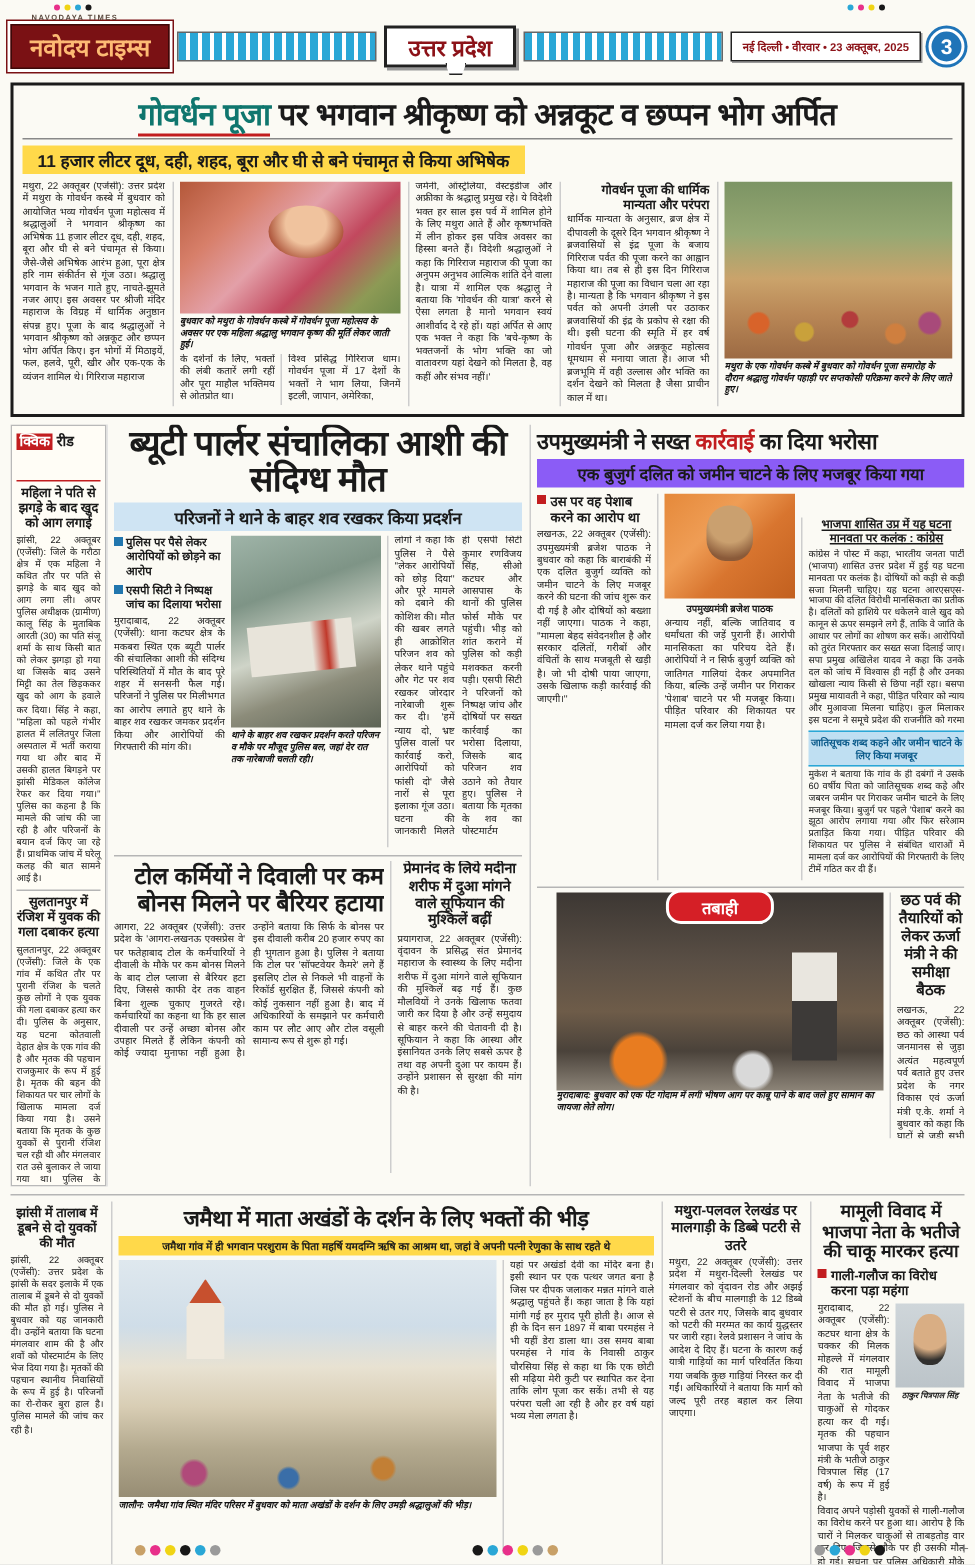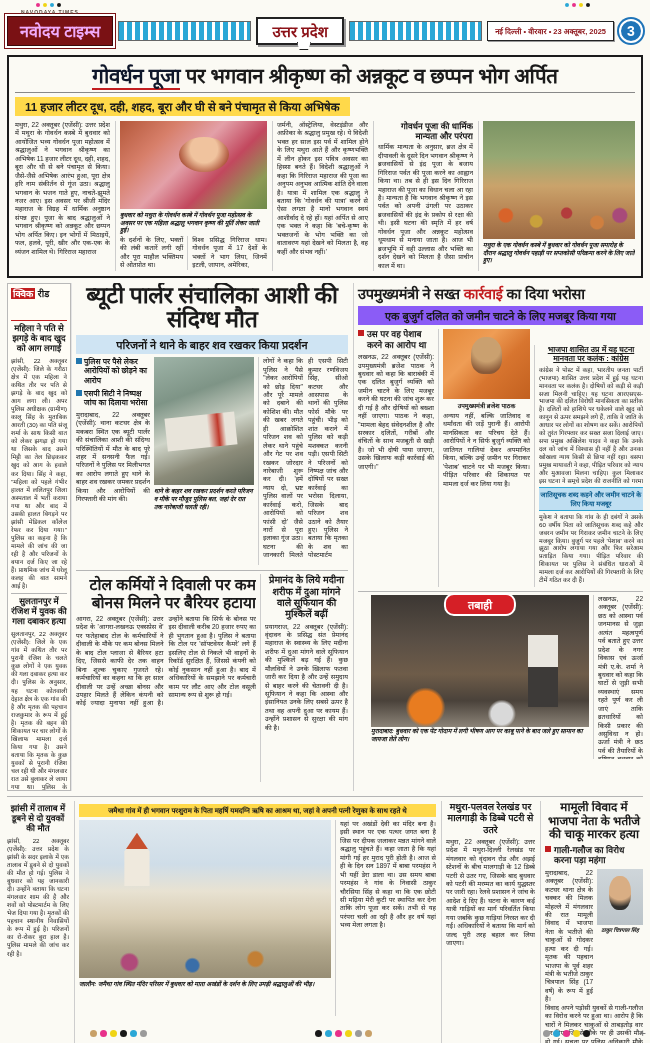--- a/index.html
+++ b/index.html
@@ -13,38 +13,38 @@
   .d-c{background:#2aa7d6}.d-m{background:#e8308a}.d-y{background:#f0d414}.d-k{background:#181818}.d-g{background:#9a9a9a}.d-t{background:#c8a067}
   .dots-tl{position:absolute;top:3px;left:36px;}
   .dots-tr{position:absolute;top:3px;right:60px;}
   .dots-b{position:absolute;bottom:6px;}
   .plus-mark{position:absolute;bottom:4px;right:4px;color:#777;font-size:11px;}
 
   
   .masthead{display:flex;align-items:center;gap:5px;height:34px;margin-top:8px;}
   .logo-wrap{position:relative;}
   .logo-small{position:absolute;top:-7px;left:14px;font-size:5px;letter-spacing:1px;color:#5b4a3f;font-weight:bold;}
-  .logo-box{background:#7a1114;color:#f0abfc;font-weight:bold;font-size:16px;padding:3px 12px;border:1px solid #3d0808;box-shadow:0 0 0 2px #fff,0 0 0 3px #7a1114;white-space:nowrap;}
+  .logo-box{background:#7a1114;color:#fdba74;font-weight:bold;font-size:16px;padding:3px 12px;border:1px solid #3d0808;box-shadow:0 0 0 2px #fff,0 0 0 3px #7a1114;white-space:nowrap;}
   .stripes{flex:1;height:20px;background:repeating-linear-gradient(90deg,#2aa7d6 0 5px,#ffffff 5px 8px);border:1px solid #666;}
   .section-box{border:2px solid #222;background:#fff;color:#8c1218;font-weight:bold;font-size:15px;padding:2px 14px;position:relative;white-space:nowrap;box-shadow:2px 2px 0 #999;}
   .section-box::after{content:"";position:absolute;left:46%;bottom:-7px;width:12px;height:7px;background:#fff;border:1px solid #222;border-top:none;clip-path:polygon(0 0,100% 0,80% 100%,20% 100%);}
   .edition-box{border:1.5px solid #222;background:#fff;color:#8c1218;font-weight:bold;font-size:7.5px;padding:4px 7px;white-space:nowrap;box-shadow:1px 1px 0 #999;}
   .page-circle{width:24px;height:24px;border-radius:50%;background:#1f74b8;color:#fff;font-weight:bold;font-size:14px;display:flex;align-items:center;justify-content:center;border:2px solid #fff;box-shadow:0 0 0 2px #1f74b8;flex:0 0 auto;}
 
   
   .bt{font-size:6.5px;line-height:1.3;text-align:justify;color:#222;}
   .cap{font-size:6.1px;font-weight:bold;font-style:italic;line-height:1.25;color:#111;}
   .photo{position:relative;width:100%;}
   .hrule{border-top:1px solid #b5b5b5;margin:3px 0;}
   .vl{border-left:1px solid #cdcdcd;padding-left:4px;}
 
   
   .lead{border:2px solid #1b1b1b;margin-top:7px;padding:4px 6px 5px 6px;}
   .lead-h{font-size:20.5px;font-weight:bold;text-align:center;white-space:nowrap;letter-spacing:-0.3px;padding-bottom:3px;border-bottom:1px solid #888;margin-bottom:4px;}
-  .lead-h .accent{color:#0f172a;border-bottom:2.5px solid #c21d1f;padding-bottom:1px;}
+  .lead-h .accent{color:#0f766e;border-bottom:2.5px solid #c21d1f;padding-bottom:1px;}
   .lead-sub{background:#ffd94a;font-weight:bold;font-size:11.5px;padding:2px 10px;width:fit-content;margin:2px 0 5px 0;}
   .lead-row{display:flex;gap:5px;height:150px;overflow:hidden;}
   .lead-c1{width:95px;overflow:hidden;}
   .lead-c2{width:152px;display:flex;flex-direction:column;gap:2px;}
   .ph-woman{height:88px;background:linear-gradient(135deg,#b4583a 0%,#d77f6a 25%,#e3a0a8 45%,#c2485e 65%,#8d9a55 85%,#6f8a4a 100%);}
   .ph-woman::after{content:"";position:absolute;top:18%;left:40%;width:34%;height:40%;border-radius:50%;background:radial-gradient(circle at 50% 35%,#f0c39e 0 40%,#b0593f 75%);}
   .lead-mini{display:flex;gap:4px;overflow:hidden;}
   .lead-c3{width:96px;overflow:hidden;}
   .lead-c4{width:100px;overflow:hidden;}
   .lead-box-title{font-size:8.5px;font-weight:bold;text-align:right;line-height:1.2;margin-bottom:2px;}
@@ -268,33 +268,35 @@
         </div>
       </div>
 
       <div class="mr-bottom">
         <div class="fireblk">
           <div class="badge">तबाही</div>
           <div class="photo ph-fire"></div>
           <div class="cap">मुरादाबाद: बुधवार को एक पेंट गोदाम में लगी भीषण आग पर काबू पाने के बाद जले हुए सामान का जायजा लेते लोग।</div>
         </div>
         <div class="chhath vl">
+          <div class="chhath-h">छठ पर्व की तैयारियों को लेकर ऊर्जा मंत्री ने की समीक्षा बैठक</div>
           <div class="bt">लखनऊ, 22 अक्तूबर (एजेंसी): छठ को आस्था पर्व जनमानस से जुड़ा अत्यंत महत्वपूर्ण पर्व बताते हुए उत्तर प्रदेश के नगर विकास एवं ऊर्जा मंत्री ए.के. शर्मा ने बुधवार को कहा कि घाटों से जुड़ी सभी व्यवस्थाएं समय रहते पूर्ण कर ली जाएं ताकि व्रतधारियों को किसी प्रकार की असुविधा न हो। ऊर्जा मंत्री ने छठ पर्व की तैयारियों के दृष्टिगत बुधवार को अपने कैंप कार्यालय में नगर विकास एवं ऊर्जा विभाग के वरिष्ठ अधिकारियों के साथ समीक्षा बैठक की। उन्होंने घाटों पर निर्बाध बिजली आपूर्ति, साफ-सफाई और प्रकाश की समुचित व्यवस्था सुनिश्चित करने के निर्देश दिए।</div>
         </div>
       </div>
     </div>
   </div>
 
   <div class="bottom">
     <div class="b-sidebar">
       <div class="sb-h">झांसी में तालाब में डूबने से दो युवकों की मौत</div>
       <div class="sb-b">झांसी, 22 अक्तूबर (एजेंसी): उत्तर प्रदेश के झांसी के सदर इलाके में एक तालाब में डूबने से दो युवकों की मौत हो गई। पुलिस ने बुधवार को यह जानकारी दी। उन्होंने बताया कि घटना मंगलवार शाम की है और शवों को पोस्टमार्टम के लिए भेज दिया गया है। मृतकों की पहचान स्थानीय निवासियों के रूप में हुई है। परिजनों का रो-रोकर बुरा हाल है। पुलिस मामले की जांच कर रही है।</div>
     </div>
 
     <div class="jam vl">
+      <div class="jam-h">जमैथा में माता अखंडों के दर्शन के लिए भक्तों की भीड़</div>
       <div class="jam-sub">जमैथा गांव में ही भगवान परशुराम के पिता महर्षि यमदग्नि ऋषि का आश्रम था, जहां वे अपनी पत्नी रेणुका के साथ रहते थे</div>
       <div class="jam-row">
         <div class="jam-photo-wrap">
           <div class="photo ph-temple"></div>
           <div class="cap">जालौन: जमैथा गांव स्थित मंदिर परिसर में बुधवार को माता अखंडों के दर्शन के लिए उमड़ी श्रद्धालुओं की भीड़।</div>
         </div>
         <div class="jam-side bt vl">यहां पर अखंडों देवी का मंदिर बना है। इसी स्थान पर एक पत्थर जगत बना है जिस पर दीपक जलाकर मन्नत मांगने वाले श्रद्धालु पहुंचते हैं। कहा जाता है कि यहां मांगी गई हर मुराद पूरी होती है। आज से ही के दिन सन 1897 में बाबा परमहंस ने भी यहीं डेरा डाला था। उस समय बाबा परमहंस ने गांव के निवासी ठाकुर चौरसिया सिंह से कहा था कि एक छोटी सी मढ़िया मेरी कुटी पर स्थापित कर देना ताकि लोग पूजा कर सकें। तभी से यह परंपरा चली आ रही है और हर वर्ष यहां भव्य मेला लगता है।</div>
       </div>
     </div>
 

